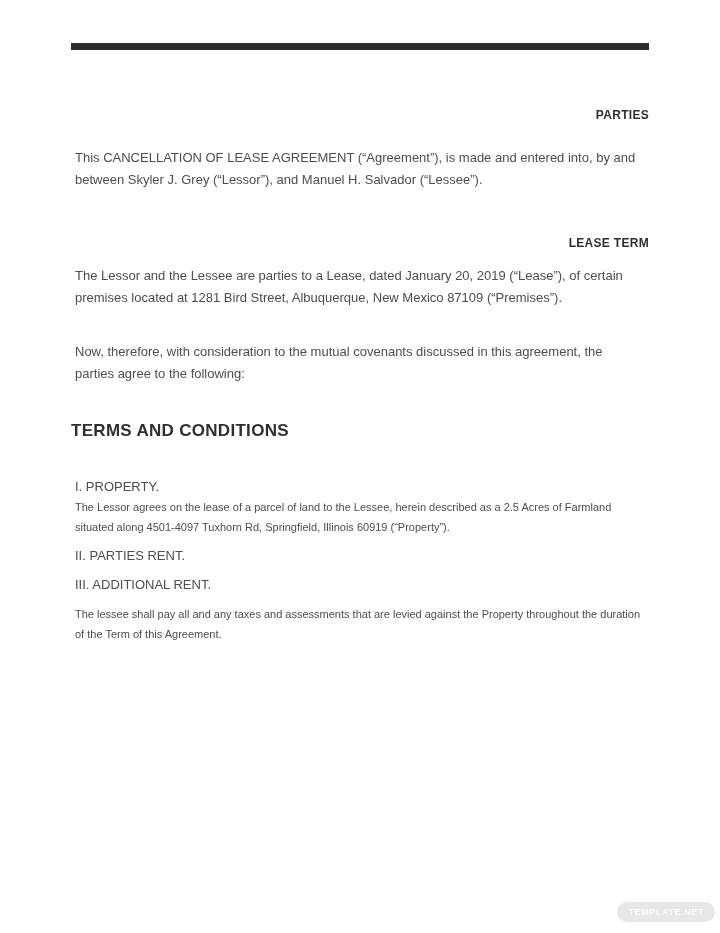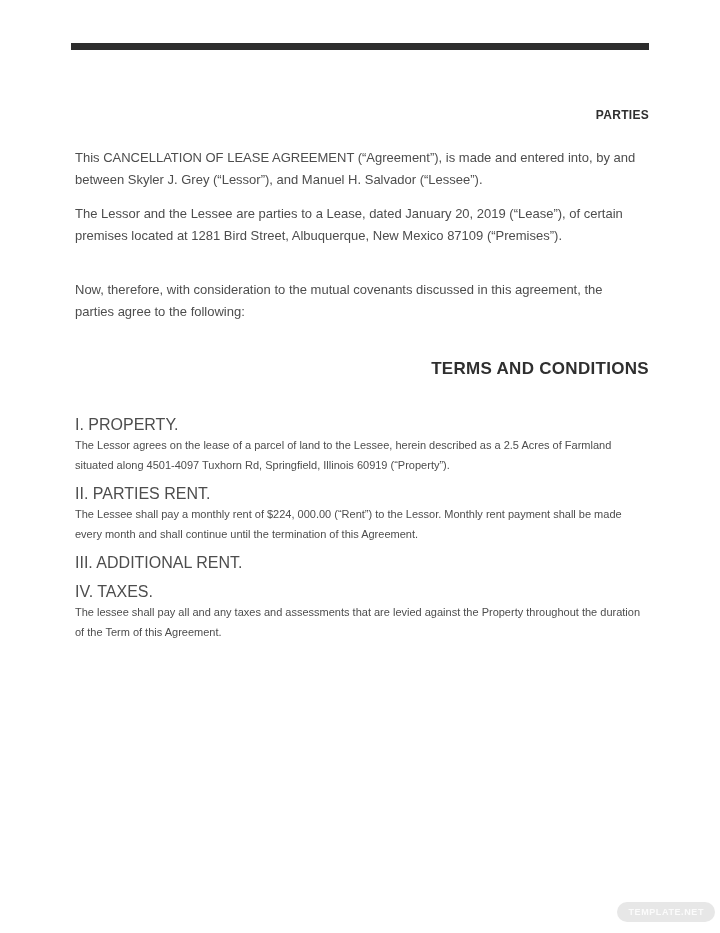--- a/index.html
+++ b/index.html
@@ -57,33 +57,33 @@
     margin: 22px 0 0 4px;
     font-size: 13px;
     line-height: 22px;
     max-width: 566px;
     color: var(--body_ink, #4d4d4d);
   }
   p.body-par.follow { margin-top: 32px; }
   p.body-par.first-lease { margin-top: 12px; }
   .terms-heading {
     margin: 36px 0 0 0;
-    text-align: right;
+    text-align: left;
     font-size: 17px;
     line-height: 20px;
     font-weight: bold;
     letter-spacing: 0.3px;
     color: var(--heading_ink, #2f2f2f);
   }
   .clauses { margin: 36px 0 0 4px; }
   .clause { margin-top: 9px; }
   .clause:first-child { margin-top: 0; }
   .clause-label {
     display: block;
-    font-size: 16px;
+    font-size: 13px;
     line-height: 20px;
     color: var(--body_ink, #4d4d4d);
   }
   .clause-text {
     display: block;
     font-size: 11px;
     line-height: 20px;
     max-width: 572px;
     color: var(--body_ink, #4d4d4d);
   }
@@ -104,38 +104,37 @@
 <body>
 
 <div class="page">
 
 
   <div class="divider"></div>
 
   <h2 class="section-heading">PARTIES</h2>
   <p class="body-par">This CANCELLATION OF LEASE AGREEMENT (“Agreement”), is made and entered into, by and between Skyler J. Grey (“Lessor”), and Manuel H. Salvador (“Lessee”).</p>
 
+  <h2 class="section-heading tight">LEASE TERM</h2>
   <p class="body-par first-lease">The Lessor and the Lessee are parties to a Lease, dated January 20, 2019 (“Lease”), of certain premises located at 1281 Bird Street, Albuquerque, New Mexico 87109 (“Premises”).</p>
   <p class="body-par follow">Now, therefore, with consideration to the mutual covenants discussed in this agreement, the parties agree to the following:</p>
 
   <h2 class="terms-heading">TERMS AND CONDITIONS</h2>
 
   <div class="clauses">
     <div class="clause">
       <span class="clause-label">I. PROPERTY.</span>
       <span class="clause-text">The Lessor agrees on the lease of a parcel of land to the Lessee, herein described as a 2.5 Acres of Farmland situated along 4501-4097 Tuxhorn Rd, Springfield, Illinois 60919 (“Property”).</span>
     </div>
     <div class="clause">
       <span class="clause-label">II. PARTIES RENT.</span>
-      <span class="clause-text">The Lessee shall pay a monthly rent of $224, 000.00 (“Rent”) to the Lessor. Monthly rent payment shall be made every month and shall continue until the termination of this Agreement.</span>
     </div>
     <div class="clause">
       <span class="clause-label">III. ADDITIONAL RENT.</span>
     </div>
     <div class="clause">
-      <span class="clause-label">IV. TAXES.</span>
       <span class="clause-text">The lessee shall pay all and any taxes and assessments that are levied against the Property throughout the duration of the Term of this Agreement.</span>
     </div>
   </div>
 
   <div class="watermark">TEMPLATE.NET</div>
 
 </div>
 
 </body></html>

